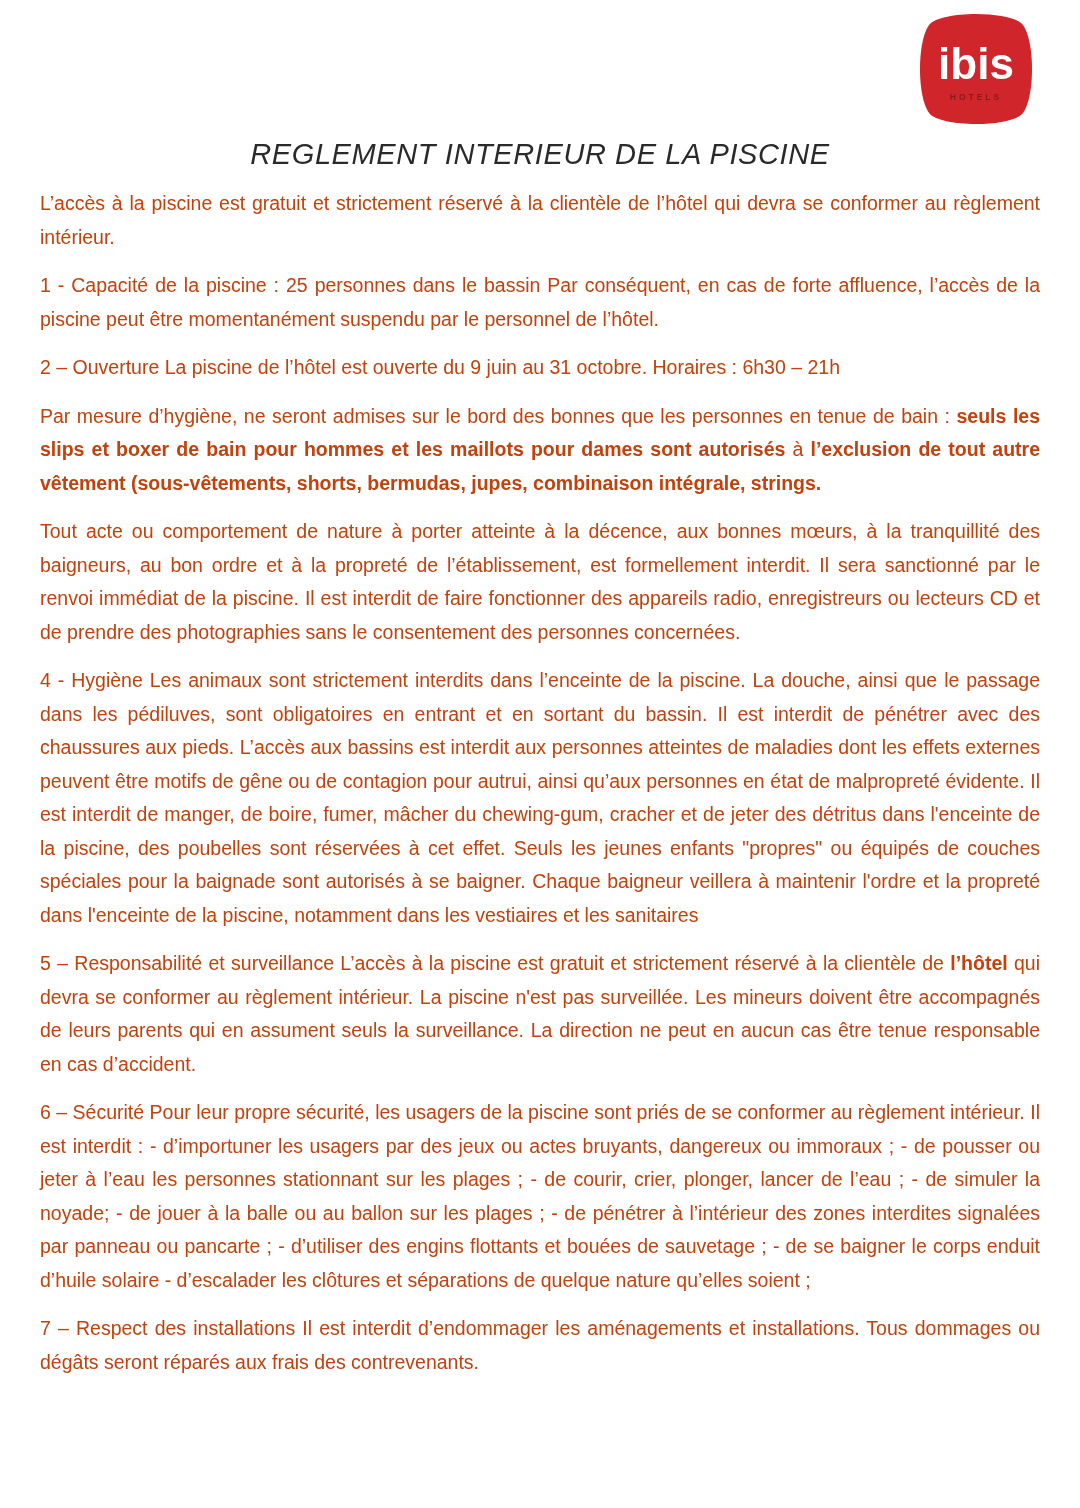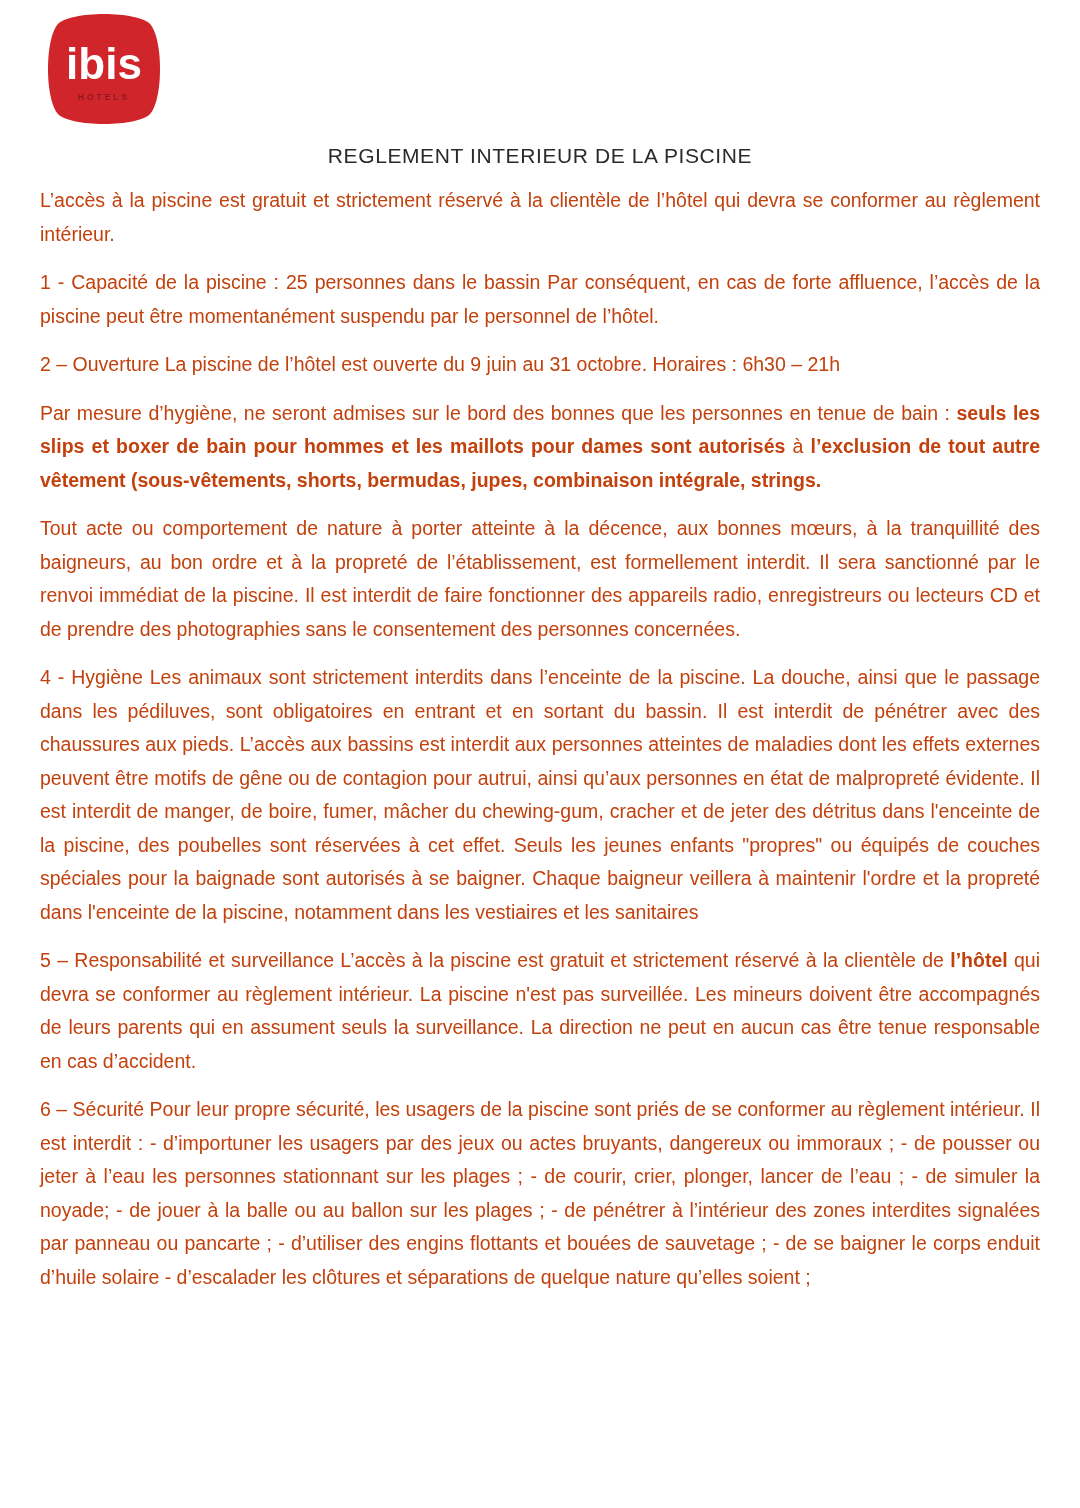--- a/index.html
+++ b/index.html
@@ -15,34 +15,35 @@
     overflow: hidden;
   }
   .page {
     box-sizing: border-box;
     width: 1080px;
     height: 1508px;
     padding: 12px 40px 0 40px;
     background: #ffffff;
   }
   .logo-wrap {
-    text-align: left;
+    text-align: right;
     margin: 0 auto;
     height: 116px;
   }
   .logo-wrap svg {
     display: inline-block;
   }
   .doc-title {
     text-align: center;
-    font-size: 21px;
+    font-size: 29px;
     font-weight: 400;
     letter-spacing: 0.6px;
     color: #2a2a2a;
-    margin: 16px 0 16px 0;
+    margin: 10px 0 16px 0;
+    font-style: italic;
   }
   .doc-body p {
     font-size: 19.5px;
     line-height: 33.5px;
     text-align: justify;
     margin: 0 0 15px 0;
     color: #c2410c;
   }
   .doc-body p span.b {
     font-weight: 700;
@@ -65,15 +66,16 @@
 
   <div class="doc-body" id="doc-body">
       <p><span>L’accès à la piscine est gratuit et strictement réservé à la clientèle de l’hôtel qui devra se conformer au règlement intérieur.</span></p>
       <p><span>1 - Capacité de la piscine : 25 personnes dans le bassin Par conséquent, en cas de forte affluence, l’accès de la piscine peut être momentanément suspendu par le personnel de l’hôtel.</span></p>
       <p><span>2 – Ouverture La piscine de l’hôtel est ouverte du 9 juin au 31 octobre. Horaires : 6h30 – 21h</span></p>
       <p><span>Par mesure d’hygiène, ne seront admises sur le bord des bonnes que les personnes en tenue de bain : </span><span class="b">seuls les slips et boxer de bain pour hommes et les maillots pour dames sont autorisés</span><span> à </span><span class="b">l’exclusion de tout autre vêtement (sous-vêtements, shorts, bermudas, jupes, combinaison intégrale, strings.</span></p>
       <p><span>Tout acte ou comportement de nature à porter atteinte à la décence, aux bonnes mœurs, à la tranquillité des baigneurs, au bon ordre et à la propreté de l’établissement, est formellement interdit. Il sera sanctionné par le renvoi immédiat de la piscine. Il est interdit de faire fonctionner des appareils radio, enregistreurs ou lecteurs CD et de prendre des photographies sans le consentement des personnes concernées.</span></p>
       <p><span>4 - Hygiène Les animaux sont strictement interdits dans l’enceinte de la piscine. La douche, ainsi que le passage dans les pédiluves, sont obligatoires en entrant et en sortant du bassin. Il est interdit de pénétrer avec des chaussures aux pieds. L’accès aux bassins est interdit aux personnes atteintes de maladies dont les effets externes peuvent être motifs de gêne ou de contagion pour autrui, ainsi qu’aux personnes en état de malpropreté évidente. Il est interdit de manger, de boire, fumer, mâcher du chewing-gum, cracher et de jeter des détritus dans l'enceinte de la piscine, des poubelles sont réservées à cet effet. Seuls les jeunes enfants "propres" ou équipés de couches spéciales pour la baignade sont autorisés à se baigner. Chaque baigneur veillera à maintenir l'ordre et la propreté dans l'enceinte de la piscine, notamment dans les vestiaires et les sanitaires</span></p>
       <p><span>5 – Responsabilité et surveillance L’accès à la piscine est gratuit et strictement réservé à la clientèle de </span><span class="b">l’hôtel</span><span> qui devra se conformer au règlement intérieur. La piscine n'est pas surveillée. Les mineurs doivent être accompagnés de leurs parents qui en assument seuls la surveillance. La direction ne peut en aucun cas être tenue responsable en cas d’accident.</span></p>
       <p><span>6 – Sécurité Pour leur propre sécurité, les usagers de la piscine sont priés de se conformer au règlement intérieur. Il est interdit : - d’importuner les usagers par des jeux ou actes bruyants, dangereux ou immoraux ; - de pousser ou jeter à l’eau les personnes stationnant sur les plages ; - de courir, crier, plonger, lancer de l’eau ; - de simuler la noyade; - de jouer à la balle ou au ballon sur les plages ; - de pénétrer à l’intérieur des zones interdites signalées par panneau ou pancarte ; - d’utiliser des engins flottants et bouées de sauvetage ; - de se baigner le corps enduit d’huile solaire - d’escalader les clôtures et séparations de quelque nature qu’elles soient ;</span></p>
+      <p><span>7 – Respect des installations Il est interdit d’endommager les aménagements et installations. Tous dommages ou dégâts seront réparés aux frais des contrevenants.</span></p>
     </div>
 
 </div>
 
 </body></html>

